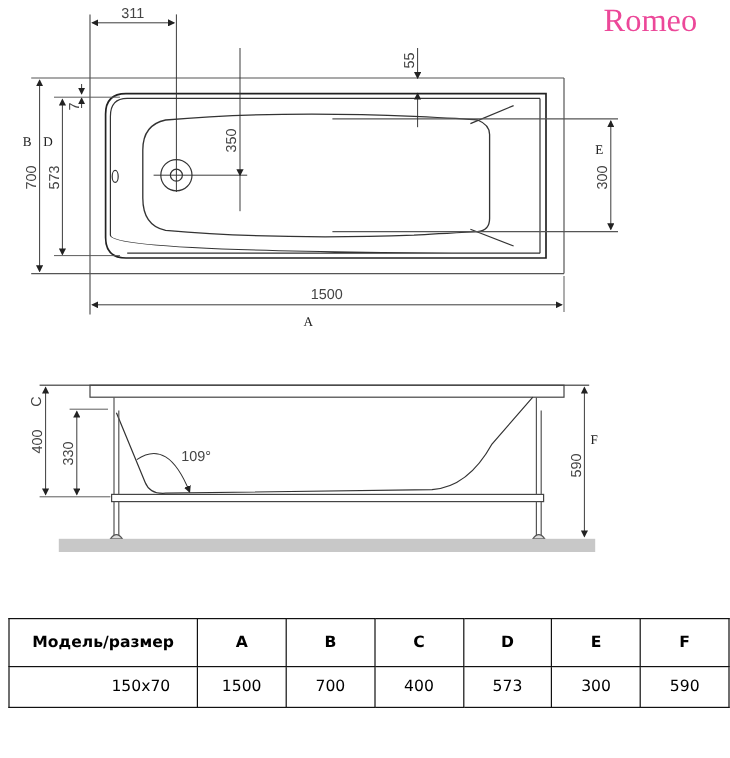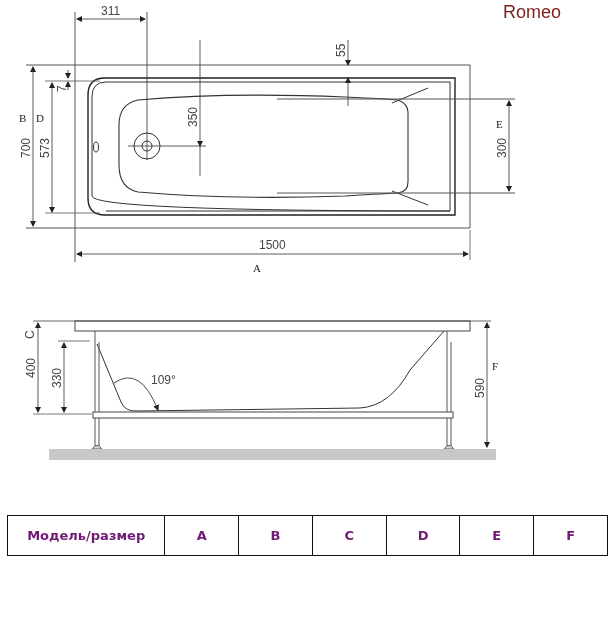--- a/index.html
+++ b/index.html
@@ -1,21 +1,21 @@
 <!DOCTYPE html>
 <html><head>
 <meta charset="utf-8">
 <style>
   html, body { margin: 0; padding: 0; background: #ffffff; }
   body { width: 608px; height: 632px; position: relative; overflow: hidden; font-family: "Liberation Sans", sans-serif; }
-  .title { position: absolute; left: 503px; top: 2px; font-size: 18px; color: #7f1d1d; font-family: Liberation Sans, sans-serif; }
+  .title { position: absolute; left: 503px; top: 2px; font-size: 27px; color: #ec4899; font-family: Liberation Serif, serif; }
   svg.drawing { position: absolute; left: 0; top: 0; }
   .dimtxt { font-family: "Liberation Sans", sans-serif; font-size: 12px; fill: #444; }
   .lettxt { font-family: "Liberation Serif", serif; font-size: 11px; fill: #222; }
-  table.spec { position: absolute; left: 7px; top: 515px; border-collapse: collapse; font-family: "DejaVu Sans", sans-serif; font-size: 13px; color: #701a75; }
+  table.spec { position: absolute; left: 7px; top: 515px; border-collapse: collapse; font-family: "DejaVu Sans", sans-serif; font-size: 13px; color: #000000; }
   table.spec td, table.spec th { border: 1.5px solid #111; height: 33px; text-align: center; padding: 0; }
   table.spec th { font-weight: bold; height: 39px; }
   table.spec th.model { width: 150px; padding: 0 4px; }
   table.spec td.model { text-align: right; padding-right: 22px; }
   table.spec .c1 { width: 74px; } table.spec .c2 { width: 74px; } table.spec .c3 { width: 74px; }
   table.spec .c4 { width: 74px; } table.spec .c5 { width: 74px; } table.spec .c6 { width: 74px; }
   table.spec td.empty { border: none; border-left: 1.5px solid #111; }
   table.spec td.empty2 { border: none; }
   table.spec tr.last td { border-bottom-width: 2.5px; }
   table.spec tr.last td.empty, table.spec tr.last td.empty2 { border-bottom: none; }
@@ -142,14 +142,23 @@
   <tbody>
       <tr>
     <th class="model">Модель/размер</th>
     <th class="c1">A</th>
     <th class="c2">B</th>
     <th class="c3">C</th>
     <th class="c4">D</th>
     <th class="c5">E</th>
     <th class="c6">F</th>
   </tr>
+  <tr>
+    <td class="model">150x70</td>
+    <td>1500</td>
+    <td>700</td>
+    <td>400</td>
+    <td>573</td>
+    <td>300</td>
+    <td>590</td>
+  </tr>
 </tbody>
   </table>
 
 </body></html>

